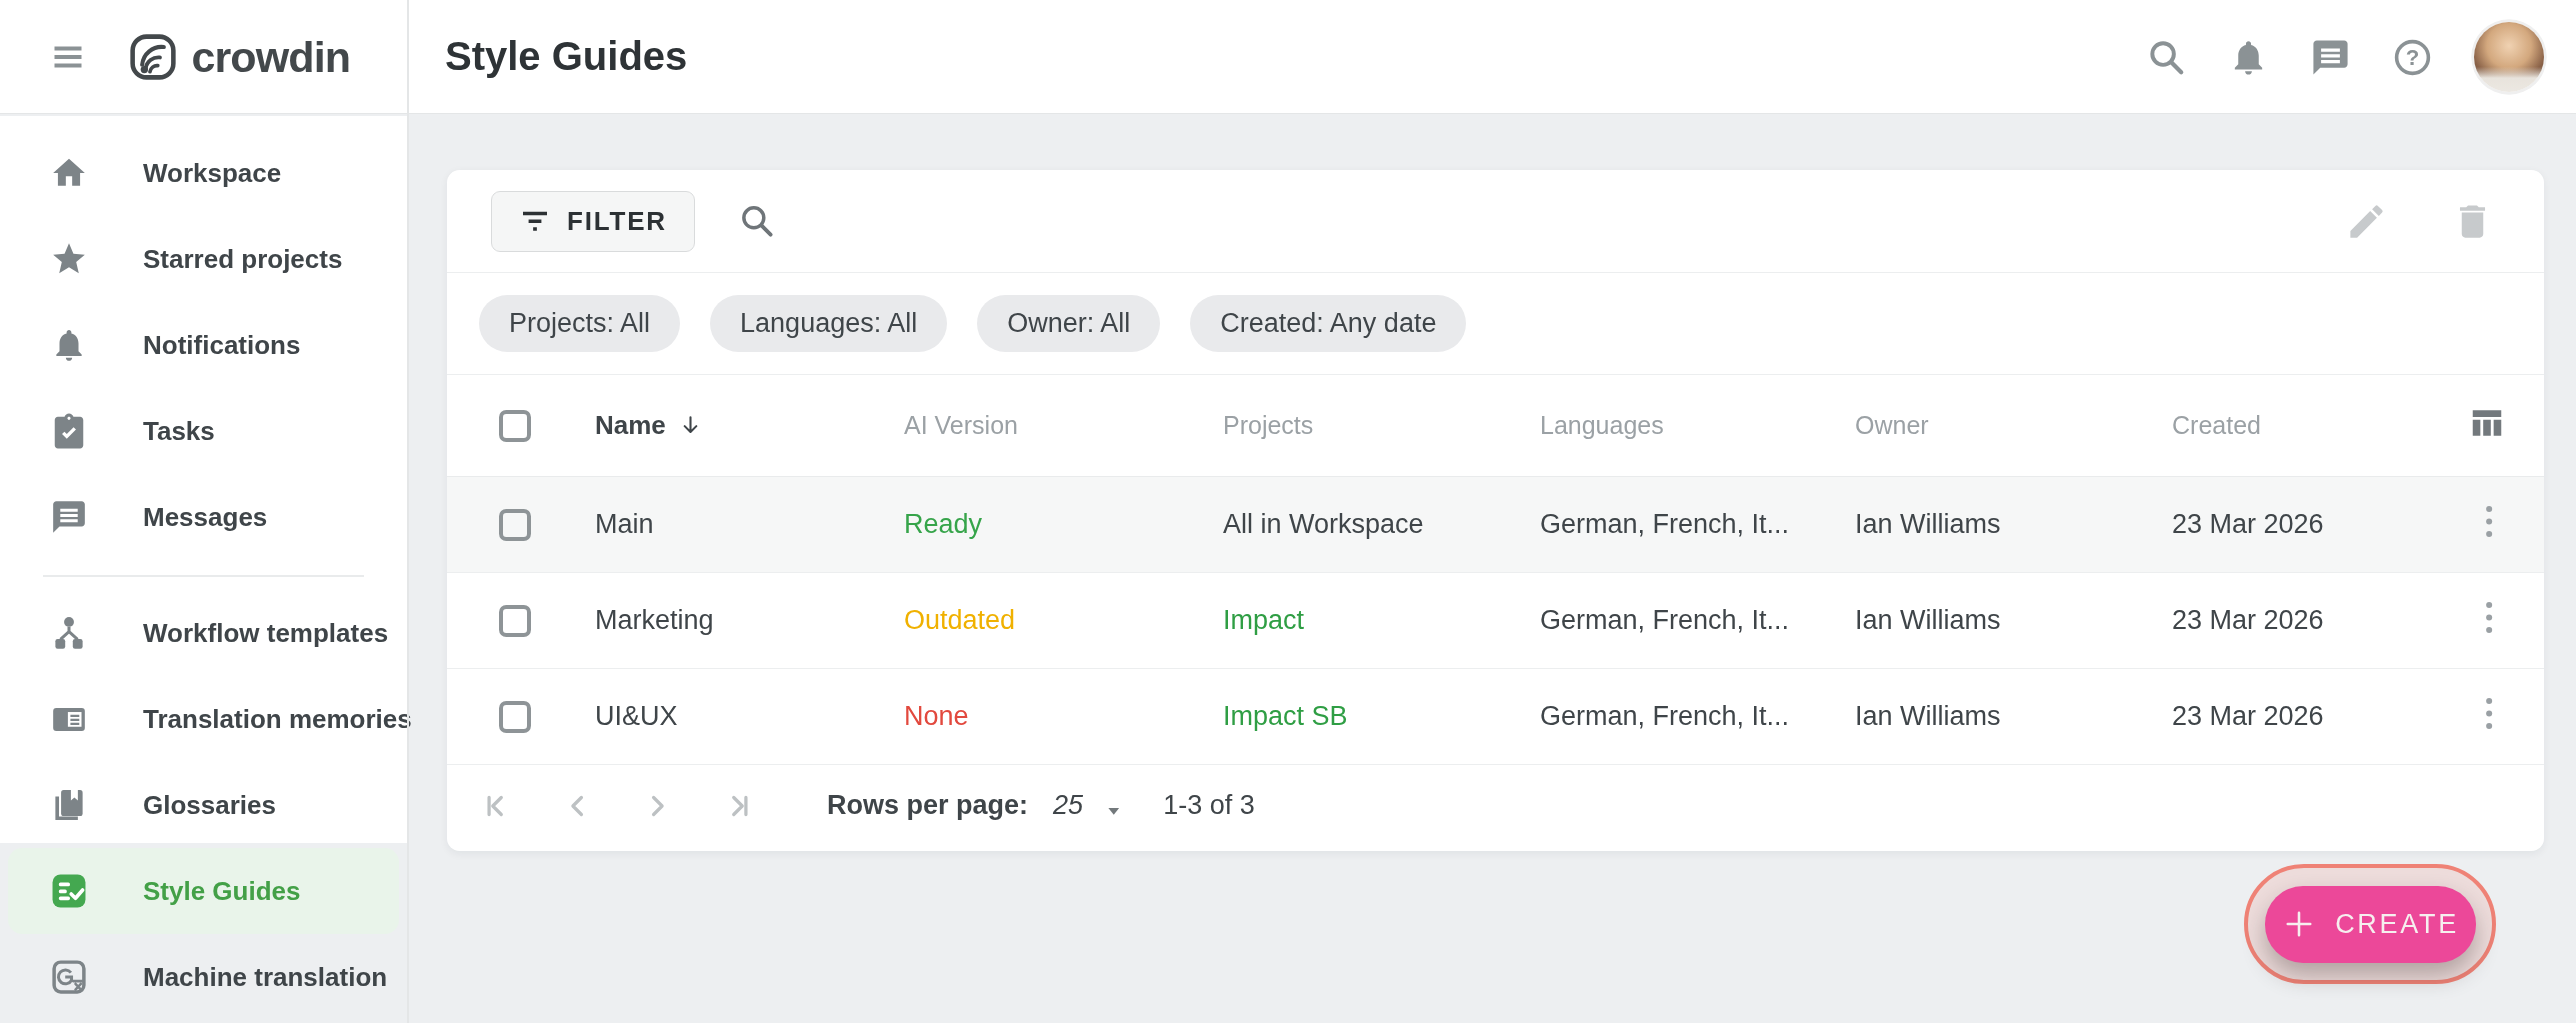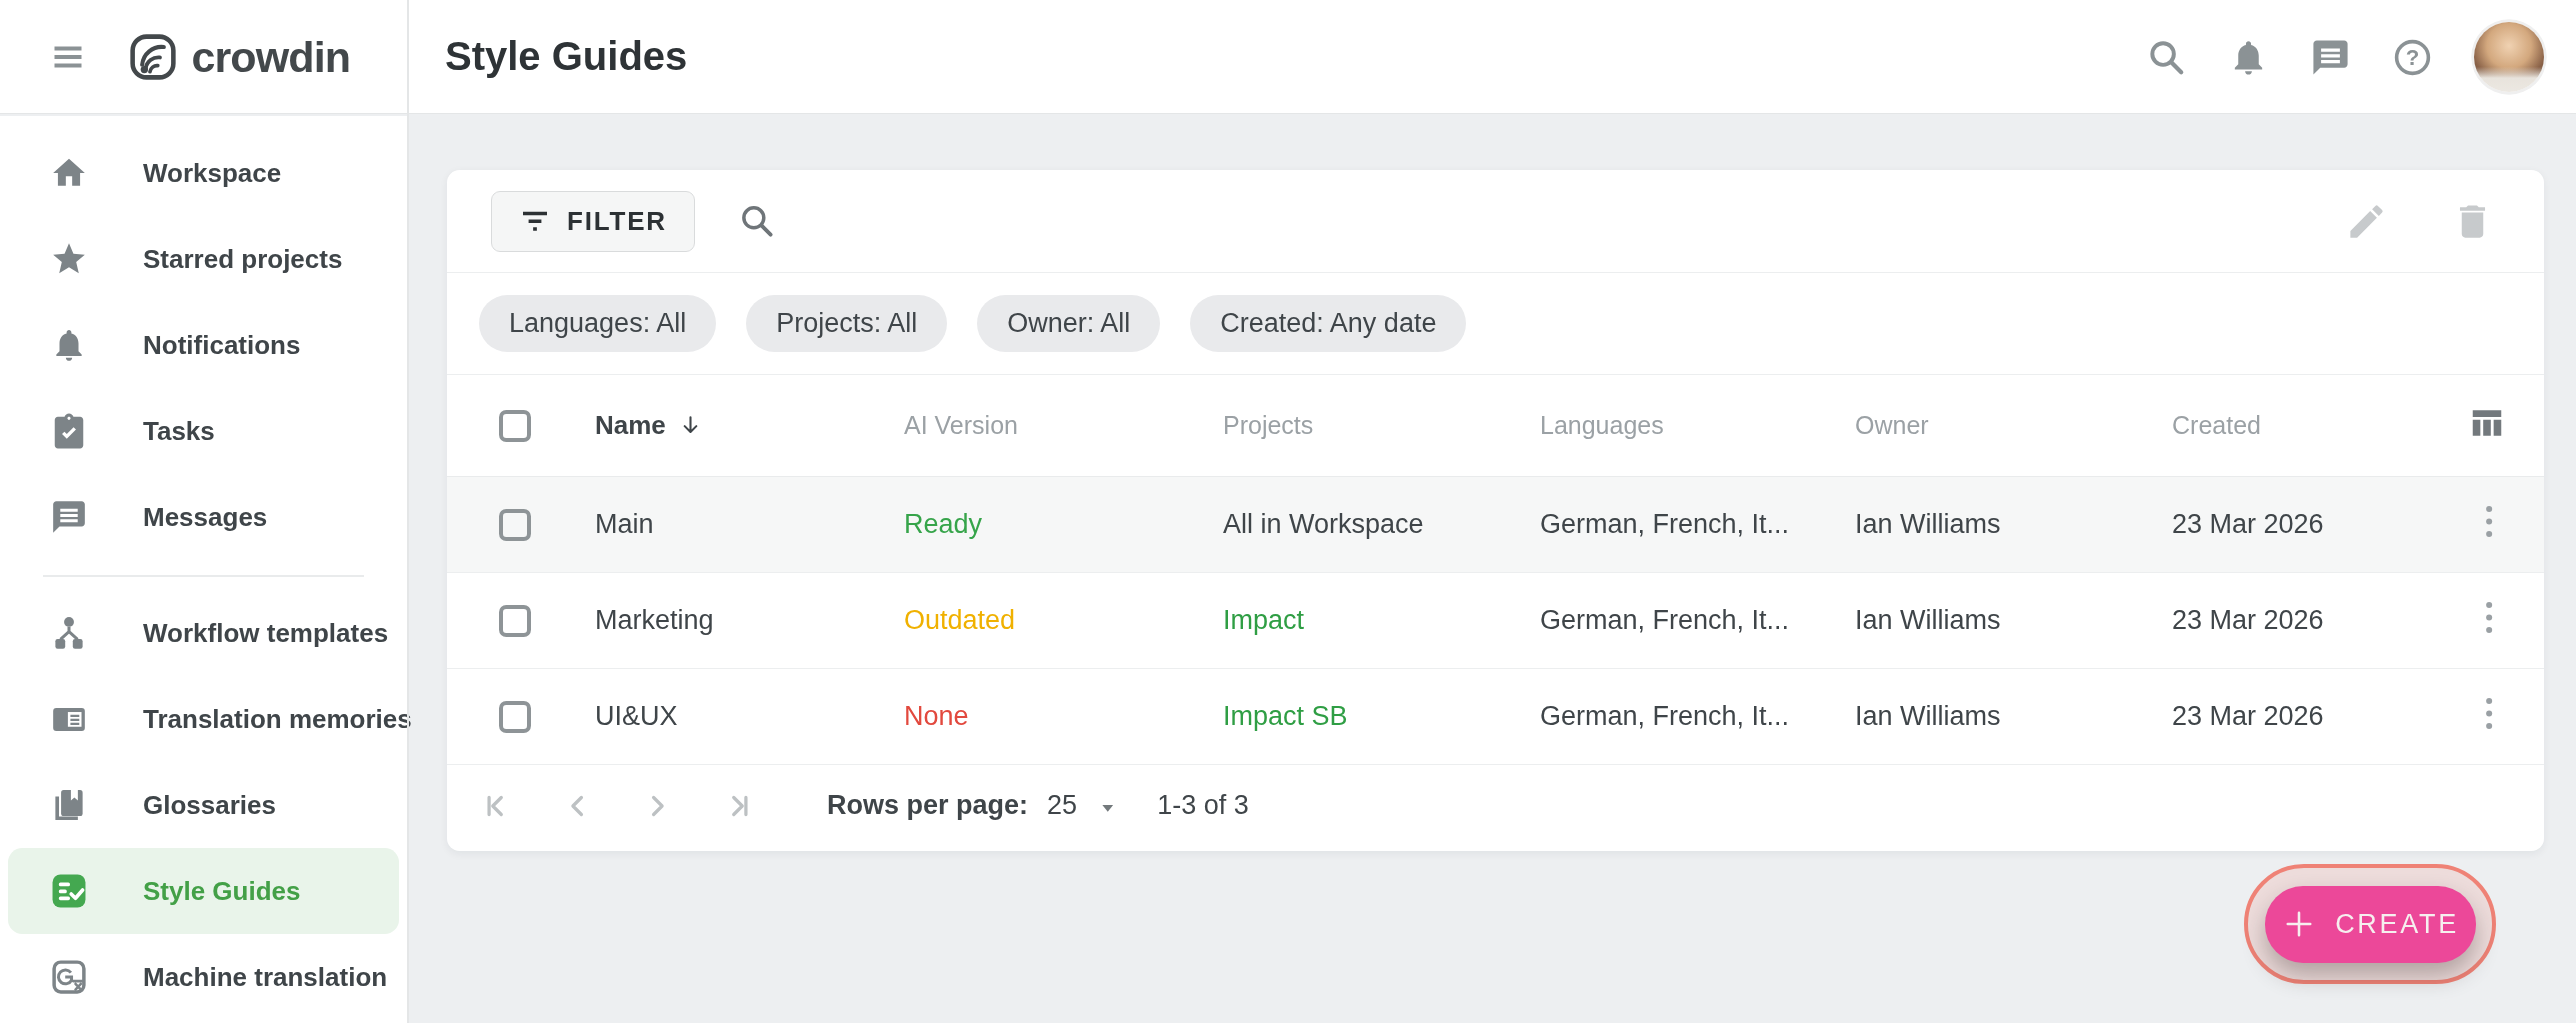--- a/index.html
+++ b/index.html
@@ -19,21 +19,21 @@
                 font-size:40px; font-weight:700; color:#2e3336; }
   .topbar-right { position:absolute; right:32px; top:0; height:114px; display:flex; align-items:center; gap:41px; }
   .tb-icon { width:41px; height:41px; cursor:pointer; }
   .avatar { width:70px; height:70px; border-radius:50%; cursor:pointer;
             box-shadow:0 0 0 2.7px #efefef;
             background:
               linear-gradient(to top, #ece8e2 0%, #e8e3dc 20%, rgba(0,0,0,0) 36%),
               radial-gradient(circle at 50% 34%, #f0d2b2 0%, #d3a87e 38%, #8a6248 64%, #4f3c30 100%); }
 
   
-  .sidebar { position:absolute; left:0; top:116px; width:407px; height:907px; background:#fff;
+  .sidebar { position:absolute; left:0; top:116px; width:407px; height:727px; background:#fff;
              padding-top:14.3px; z-index:6; }
   .side-item { position:relative; height:86px; display:flex; align-items:center; padding-left:50px; cursor:pointer; }
   .side-item .sicon { width:38px; height:38px; flex:0 0 38px; }
   .side-item .slabel { margin-left:55px; font-size:26px; font-weight:600; color:#3f4549; white-space:nowrap; }
   .side-item.selected { margin:0 8px; padding-left:42px; border-radius:14.3px; background:#e9f4ea; }
   .side-item.selected .slabel { color:#43a047; }
   .side-divider { height:1.8px; background:#e9ebec; margin:15px 43px 13.4px 43px; }
 
   
   .card { position:absolute; left:447px; top:170px; width:2097px; height:681px; background:#fff;
@@ -70,21 +70,21 @@
   .checkbox { width:32px; height:32px; border:4.5px solid #8e9497; border-radius:7.2px; background:transparent; cursor:pointer; }
   .st-ready { color:#36a44a; }
   .st-outdated { color:#f0b100; }
   .st-none { color:#e2493e; }
   .proj-link { color:#2f9e44; cursor:pointer; }
   .kebab { width:14.3px; height:39px; cursor:pointer; margin-left:39px; }
 
   .tfoot { height:81px; display:flex; align-items:center; padding-left:35px; font-size:27px; color:#3f4549; }
   .pg-btn { width:34px; height:34px; margin-right:45px; cursor:pointer; }
   .rpp-label { margin-left:29px; font-weight:700; }
-  .rpp-value { margin-left:19px; display:flex; align-items:center; gap:19.7px; cursor:pointer; }
+  .rpp-value { margin-left:25px; display:flex; align-items:flex-end; gap:19.7px; cursor:pointer;font-style:italic; }
   .rpp-value svg { width:21.5px; height:21.5px; margin-top:5.4px; }
   .range { margin-left:39px; }
 
   
   .create-ring { position:absolute; left:2244px; top:864px; width:252px; height:120px;
                  border:4.5px solid #ef8276; border-radius:60px; background:rgba(241,164,155,0.25);
                  display:flex; align-items:center; justify-content:center; z-index:20; }
   .create-btn { width:211px; height:77px; border-radius:38px; background:#ec4899; border:none; cursor:pointer;
                 display:flex; align-items:center; justify-content:center; gap:18px;
                 box-shadow:0 12.5px 23px rgba(40,25,25,0.30); }
@@ -249,22 +249,22 @@
         <svg viewBox="0 0 24 24">
           <path fill="#c7cacc" d="M3 17.25V21h3.75L17.81 9.94l-3.75-3.75L3 17.25zM20.71 7.04a.996.996 0 0 0 0-1.41l-2.34-2.34a.996.996 0 0 0-1.41 0l-1.83 1.83 3.75 3.75 1.83-1.83z"></path>
           </svg>
         <svg viewBox="0 0 24 24">
           <path fill="#c7cacc" d="M6 19c0 1.1.9 2 2 2h8c1.1 0 2-.9 2-2V7H6v12zM19 4h-3.5l-1-1h-5l-1 1H5v2h14V4z"></path>
           </svg>
       </div>
     </div>
 
     <div class="chips-row">
+      <div class="chip">Projects: All</div>
       <div class="chip">Languages: All</div>
-      <div class="chip">Projects: All</div>
       <div class="chip">Owner: All</div>
       <div class="chip">Created: Any date</div>
     </div>
 
     <div class="tgrid thead">
       <div class="cell-check">
           <div class="checkbox"></div>
         </div>
       <div class="name-head">
         <span>Name</span>

